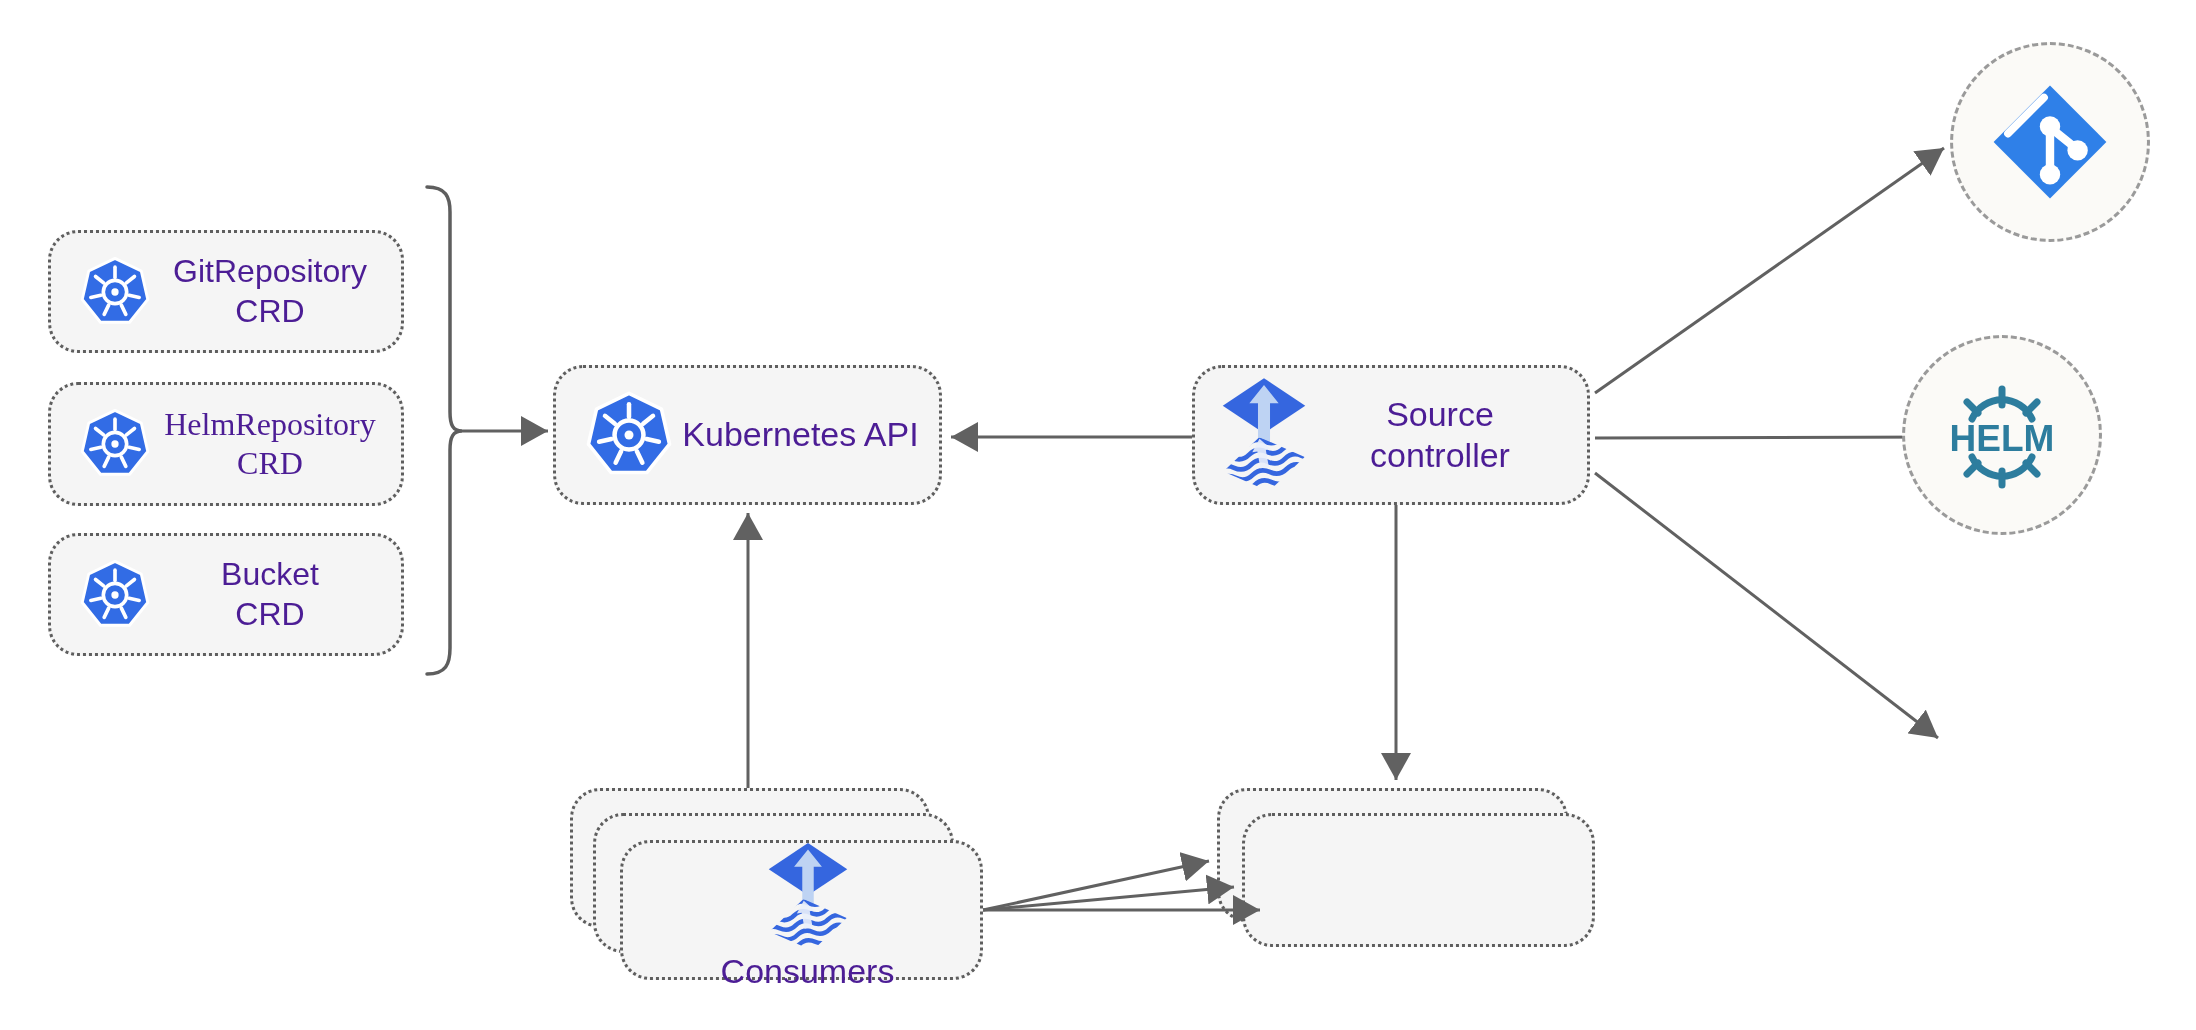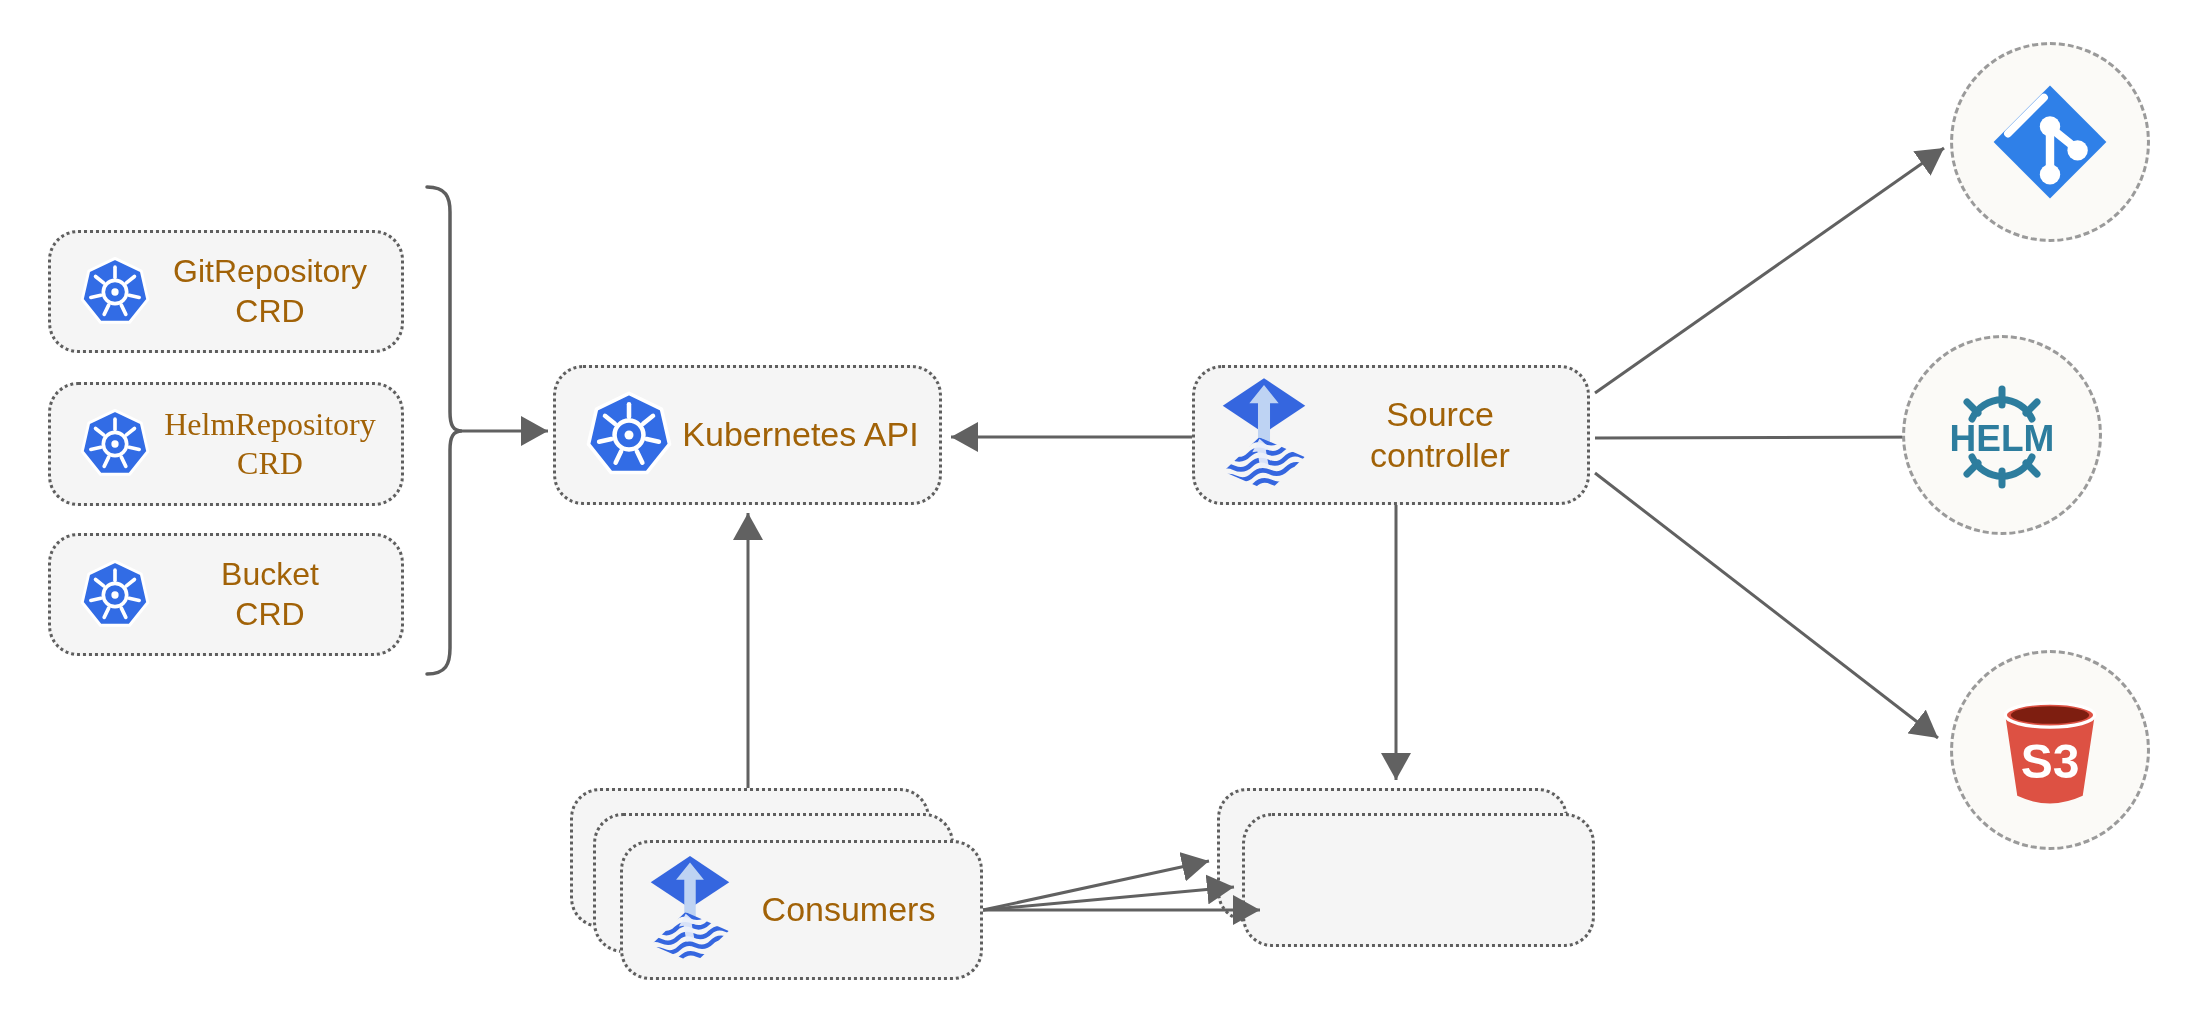--- a/index.html
+++ b/index.html
@@ -38,21 +38,21 @@
     display:flex;
     align-items:center;
     justify-content:center;
     z-index:3;
   }
   .label{
     flex:1;
     text-align:center;
     font-size:32px;
     line-height:1.22;
-    color:#a16207;
+    color:#4c1d95;
   }
   .icon{display:flex;align-items:center;justify-content:center;}
   svg.arrows{position:absolute;left:0;top:0;z-index:2;}
   .pad-l{padding-left:26px;padding-right:14px;}
 </style>
 </head>
 <body>
 
 <div class="canvas">
 
@@ -189,21 +189,21 @@
           <path d="M50,70 L61,84 L55,84 L55,104 L45,104 L45,84 L39,84 Z" fill="#EAF0FB" opacity="0.9"></path>
         </g>
       </svg>
     </span>
     <div class="label" style="font-size:34px;">
       <div>Source</div>
       <div>controller</div>
     </div>
   </div>
 
-  <div class="node pad-l" style="left:620px;top:840px;width:363px;height:140px;">
+  <div class="node pad-l" style="left:620px;top:840px;width:363px;height:140px;flex-direction:column;">
     <span class="icon">
       <svg width="82" height="108" viewBox="0 0 100 132">
         <polygon points="50,0 98,32 50,64 2,32" fill="#3566DF"></polygon>
         <path d="M50,8 L67,29 L57,29 L57,76 L43,76 L43,29 L33,29 Z" fill="#BED3F3"></path>
         <g transform="rotate(-10 50 100)">
           <clipPath id="wavesB">
               <polygon points="50,68 98,100 50,132 2,100"></polygon>
             </clipPath>
           <g clip-path="url(#wavesB)" stroke="#3566DF" stroke-width="5.5" fill="none" stroke-linecap="round">
             <path d="M-5,74 q10,-7 20,0 t20,0 t20,0 t20,0 t20,0 t20,0"></path>
@@ -247,25 +247,14 @@
           <line x1="24" y1="-22" x2="35" y2="-33"></line>
           <line x1="0" y1="36" x2="0" y2="50"></line>
           <line x1="-24" y1="28" x2="-35" y2="39"></line>
           <line x1="24" y1="28" x2="35" y2="39"></line>
         </g>
         <text x="0" y="16" text-anchor="middle" font-family="Liberation Sans, sans-serif" font-weight="bold" font-size="37" fill="#2D7D9E">HELM</text>
       </svg>
     </span>
   </div>
 
-  <div class="circle" style="left:1950px;top:650px;">
-    <span class="icon">
-      <svg width="116" height="120" viewBox="-50 -55 100 110">
-        <path d="M -41 -32 L -30 42 Q 0 56 30 42 L 41 -32 Q 0 -18 -41 -32 Z" fill="#DD5143"></path>
-        <ellipse cx="0" cy="-32" rx="41" ry="11" fill="#DD5143"></ellipse>
-        <ellipse cx="0" cy="-32" rx="41" ry="11" fill="none" stroke="#ffffff" stroke-width="3"></ellipse>
-        <ellipse cx="0" cy="-32" rx="36" ry="8" fill="#7E1E10"></ellipse>
-        <text x="0" y="26" text-anchor="middle" font-family="Liberation Sans, sans-serif" font-weight="bold" font-size="44" fill="#ffffff">S3</text>
-      </svg>
-    </span>
-  </div>
 
 </div>
 
 </body></html>

